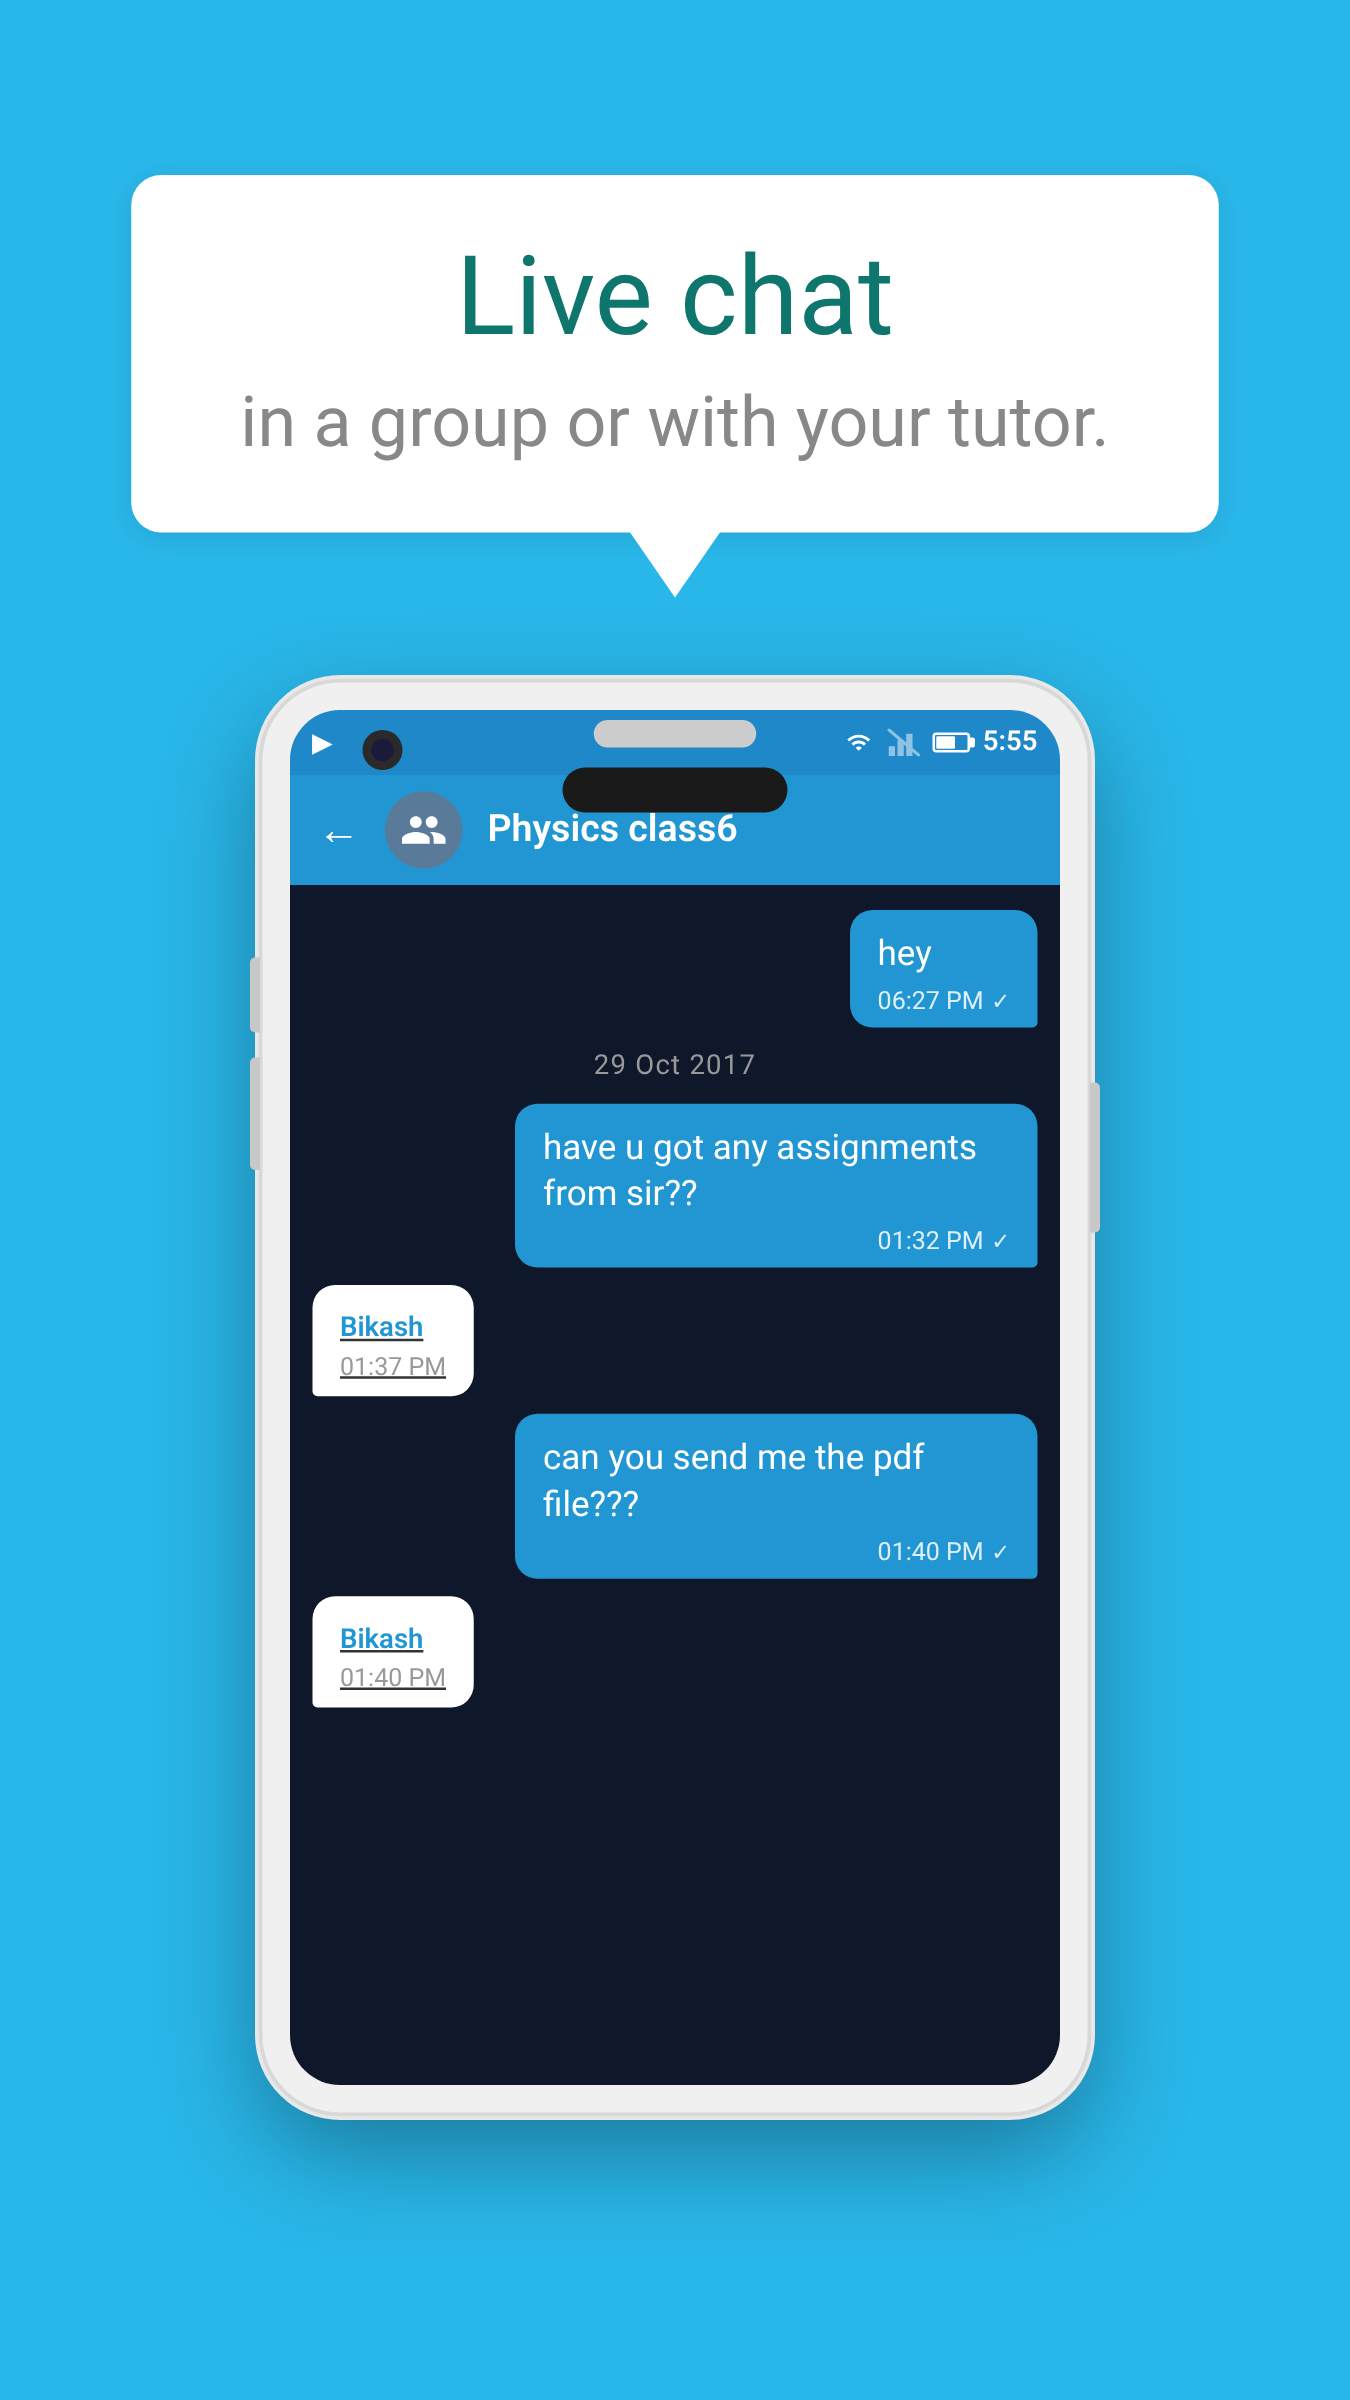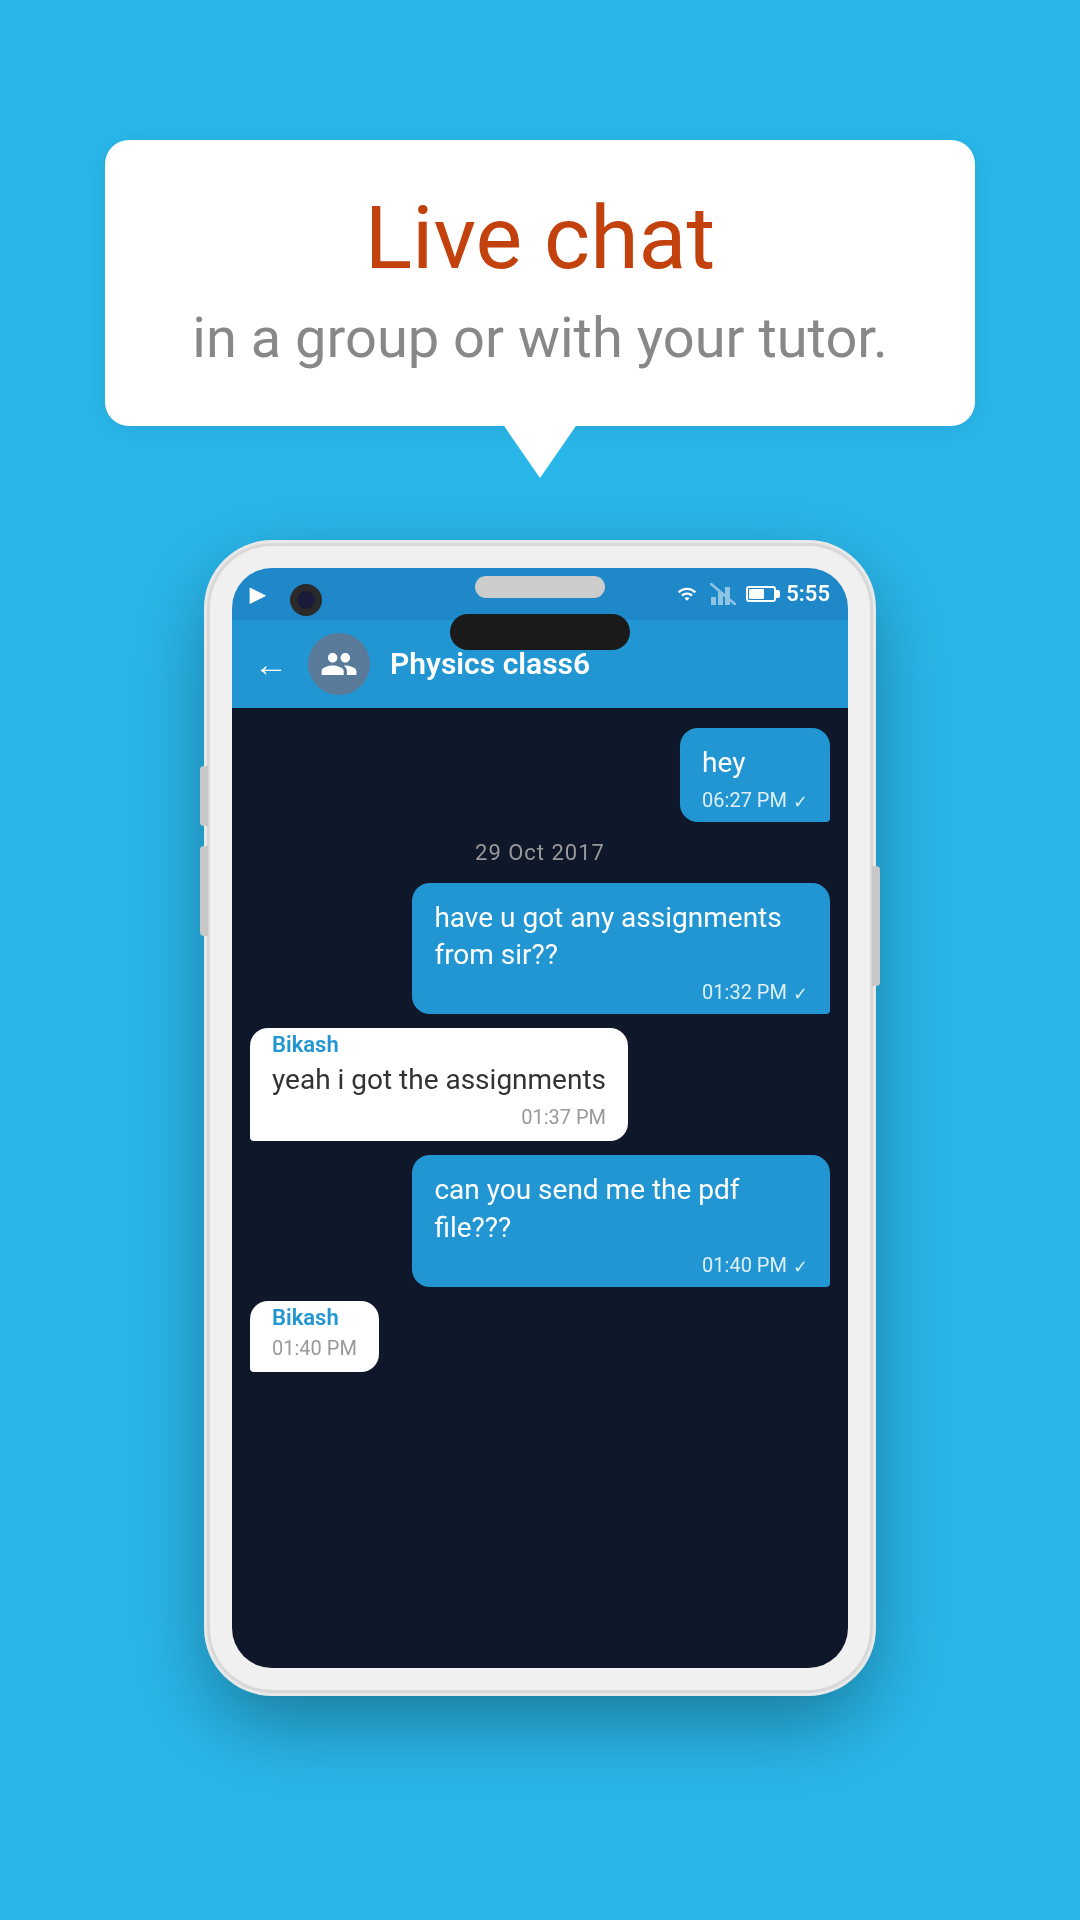--- a/index.html
+++ b/index.html
@@ -37,21 +37,21 @@
       width: 0;
       height: 0;
       border-left: 38px solid transparent;
       border-right: 38px solid transparent;
       border-top: 55px solid white;
     }
 
     .bubble-title {
       font-size: 88px;
       font-weight: 400;
-      color: #c2410c;
+      color: #0f766e;
       line-height: 1.1;
       margin-bottom: 18px;
     }
 
     .bubble-subtitle {
       font-size: 56px;
       color: #888;
       font-weight: 400;
     }
 
@@ -287,22 +287,23 @@
       border-radius: 18px 18px 4px 18px;
       padding: 16px 22px 10px;
       max-width: 72%;
       position: relative;
     }
 
     .bubble-received {
       background: white;
       color: #333;
       border-radius: 18px 18px 18px 4px;
-      padding: 4px 22px 12px;
+      padding: 22px 22px 12px;
       max-width: 80%;
+      text-decoration: underline;
     }
 
     .msg-text {
       font-size: 28px;
       line-height: 1.35;
     }
 
     .msg-meta {
       font-size: 20px;
       margin-top: 6px;
@@ -414,21 +415,20 @@
             <div class="msg-meta msg-meta-sent">
               <span>01:32 PM</span>
               <span class="checkmark">✓</span>
             </div>
           </div>
         </div>
 
         <div class="msg-row-left">
           <div class="bubble-received">
             <div class="sender-name">Bikash</div>
-            <div class="msg-text">yeah i got the assignments</div>
             <div class="msg-meta msg-meta-received">
               <span>01:37 PM</span>
             </div>
           </div>
         </div>
 
         <div class="msg-row-right">
           <div class="bubble-sent">
             <div class="msg-text">can you send me the pdf file???</div>
             <div class="msg-meta msg-meta-sent">

